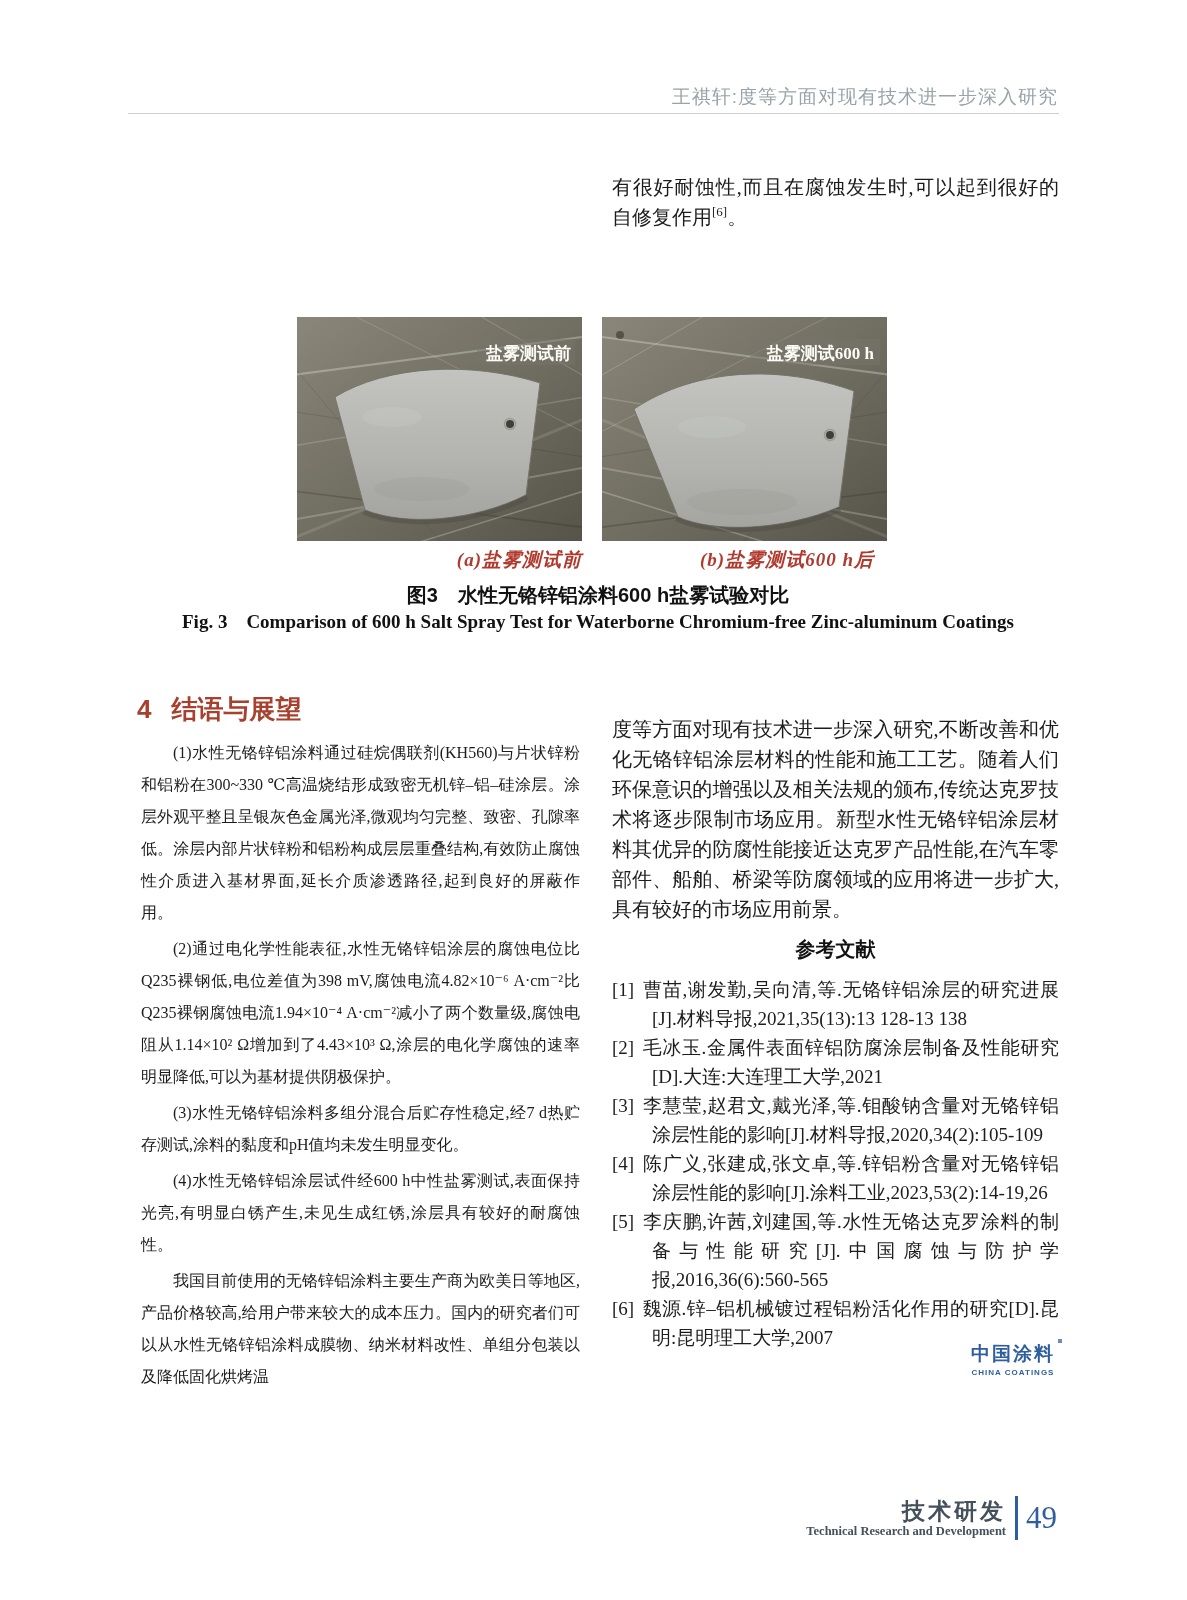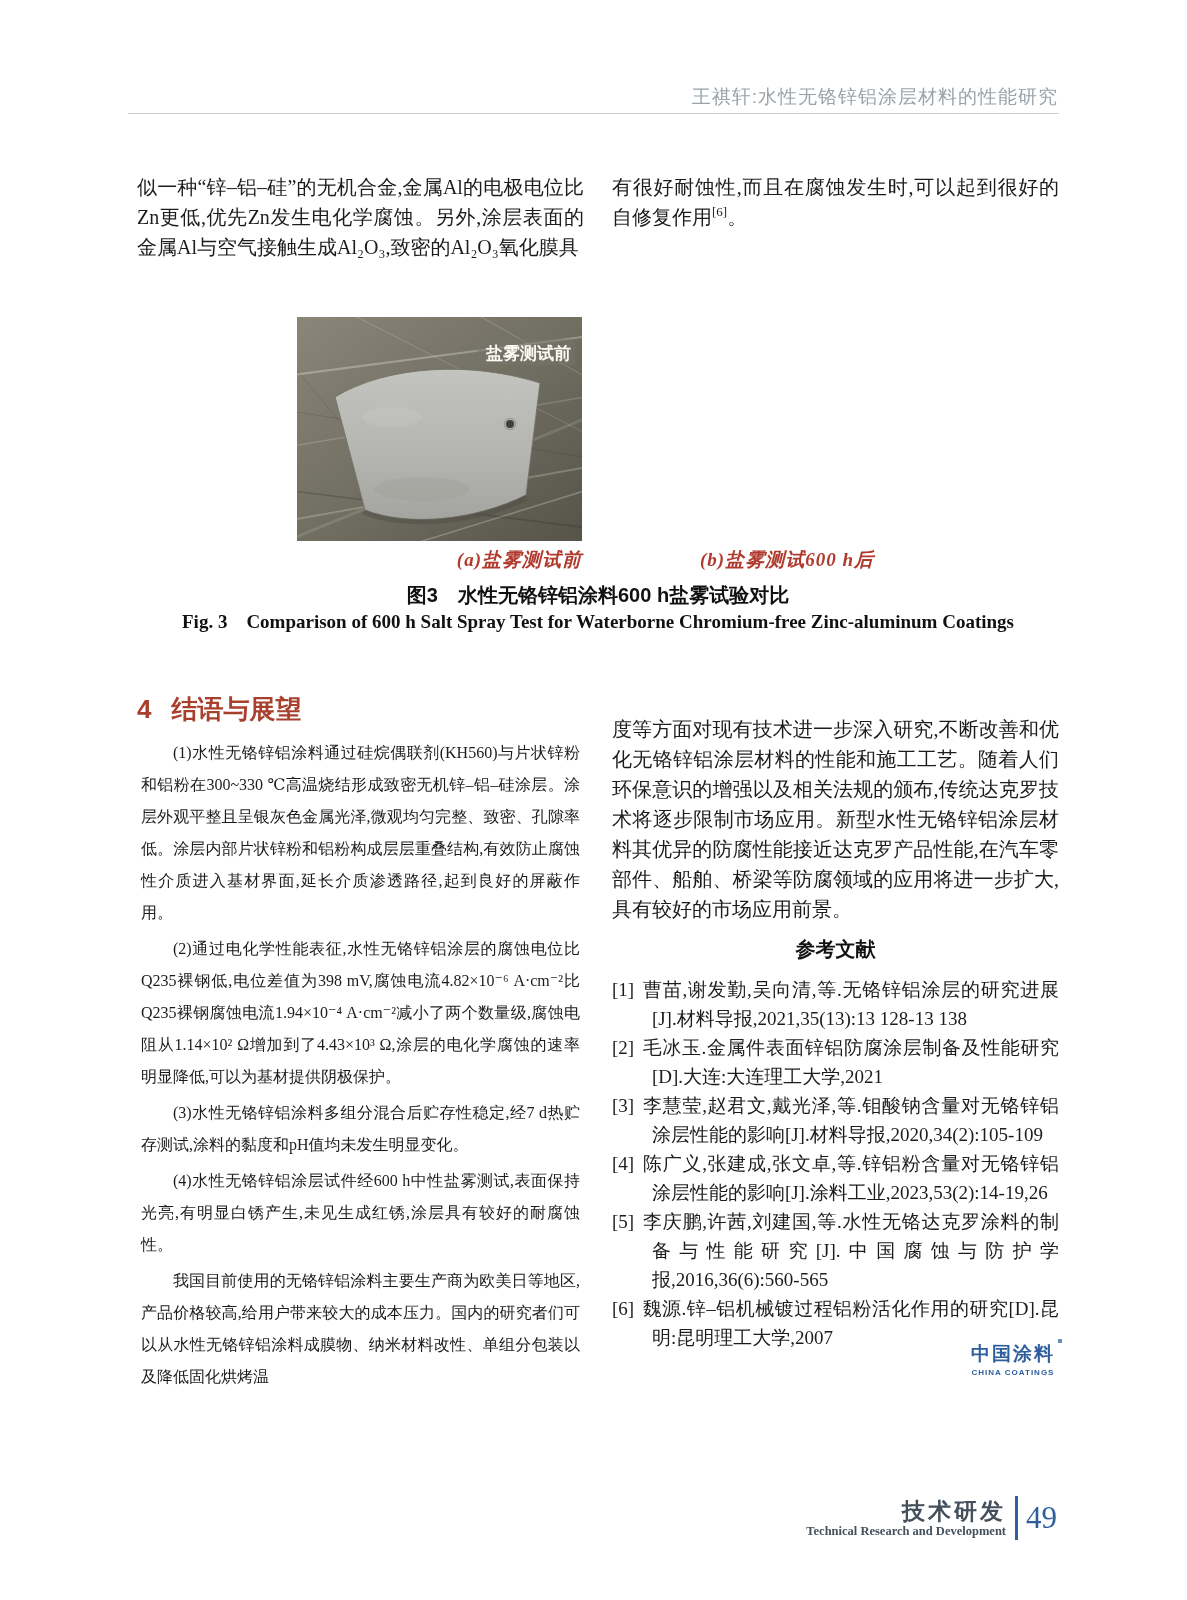--- a/index.html
+++ b/index.html
@@ -79,26 +79,23 @@
   }
   .footer-en{font-weight:bold; font-size:12.5px; line-height:15px;}
   .footer-bar{width:3px; height:44px; background:#2f5e9e; margin-right:8px;}
   .footer-page{font-size:31px; color:#2f5e9e; line-height:44px;}
 </style>
 </head>
 <body>
 
 <div class="page">
 
-  <div class="running-head">王祺轩:水性无铬锌铝涂层材料的性能研究</div>
+  <div class="running-head">王祺轩:度等方面对现有技术进一步深入研究</div>
   <div class="head-rule"></div>
 
-  <div class="intro-left">
-    <p class="bodytext">似一种“锌–铝–硅”的无机合金,金属Al的电极电位比Zn更低,优先Zn发生电化学腐蚀。另外,涂层表面的金属Al与空气接触生成Al₂O₃,致密的Al₂O₃氧化膜具</p>
-  </div>
   <div class="intro-right">
     <p class="bodytext"><span>有很好耐蚀性,而且在腐蚀发生时,可以起到很好的自修复作用</span><span class="cite-sup">[6]</span><span>。</span></p>
   </div>
 
   <div class="photos">
     <div class="photo">
       <svg width="285" height="224" viewBox="0 0 285 224">
         <defs>
           <linearGradient id="bgGrad" x1="0" y1="0" x2="1" y2="1">
             <stop offset="0" stop-color="#8a8679"></stop>
@@ -126,20 +123,35 @@
         <rect width="285" height="224" fill="url(#bgGrad)"></rect>
         <use href="#streaks"></use>
         <path d="M38,80 C90,48 175,44 243,66 L229,178 C175,205 108,209 68,193 Z" fill="url(#sampleGrad)" stroke="#75756c" stroke-width="1"></path>
         <path d="M68,193 C108,209 175,205 229,178 L231,183 C178,210 104,214 65,197 Z" fill="#4f4e46" opacity="0.5"></path>
         <ellipse cx="125" cy="172" rx="48" ry="12" fill="#90918b" opacity="0.18"></ellipse>
         <ellipse cx="95" cy="100" rx="30" ry="10" fill="#cfd0cc" opacity="0.25"></ellipse>
         <circle cx="213" cy="107" r="4" fill="#3e3f39"></circle>
         <circle cx="213" cy="107" r="5.5" fill="none" stroke="#8e8f89" stroke-width="1.5" opacity="0.7"></circle>
         <rect x="180" y="22" width="98" height="26" fill="rgba(120,118,108,0.45)"></rect>
         <text x="274" y="42" text-anchor="end" font-size="17" font-weight="bold" fill="#fcfcf6">盐雾测试前</text>
+      </svg>
+    </div>
+    <div class="photo">
+      <svg width="285" height="224" viewBox="0 0 285 224">
+        <rect width="285" height="224" fill="url(#bgGrad)"></rect>
+        <use href="#streaks" transform="translate(285,0) scale(-1,1)"></use>
+        <circle cx="18" cy="18" r="4" fill="#35332c" opacity="0.6"></circle>
+        <path d="M32,92 C95,50 180,48 252,74 L237,190 C180,214 112,216 76,200 Z" fill="url(#sampleGrad)" stroke="#75756c" stroke-width="1"></path>
+        <path d="M76,200 C112,216 180,214 237,190 L239,195 C184,219 110,221 73,204 Z" fill="#4f4e46" opacity="0.5"></path>
+        <ellipse cx="140" cy="185" rx="55" ry="13" fill="#90918b" opacity="0.18"></ellipse>
+        <ellipse cx="110" cy="110" rx="34" ry="11" fill="#cfd0cc" opacity="0.22"></ellipse>
+        <circle cx="228" cy="118" r="4" fill="#3e3f39"></circle>
+        <circle cx="228" cy="118" r="5.5" fill="none" stroke="#8e8f89" stroke-width="1.5" opacity="0.7"></circle>
+        <rect x="148" y="22" width="130" height="26" fill="rgba(120,118,108,0.45)"></rect>
+        <text x="272" y="42" text-anchor="end" font-size="17" font-weight="bold" fill="#fcfcf6">盐雾测试600 h</text>
       </svg>
     </div>
   </div>
 
   <div class="photo-captions">
     <div class="photo-caption">(a)盐雾测试前</div>
     <div class="photo-caption">(b)盐雾测试600 h后</div>
   </div>
 
   <div class="fig-caption-zh">图3　水性无铬锌铝涂料600 h盐雾试验对比</div>

